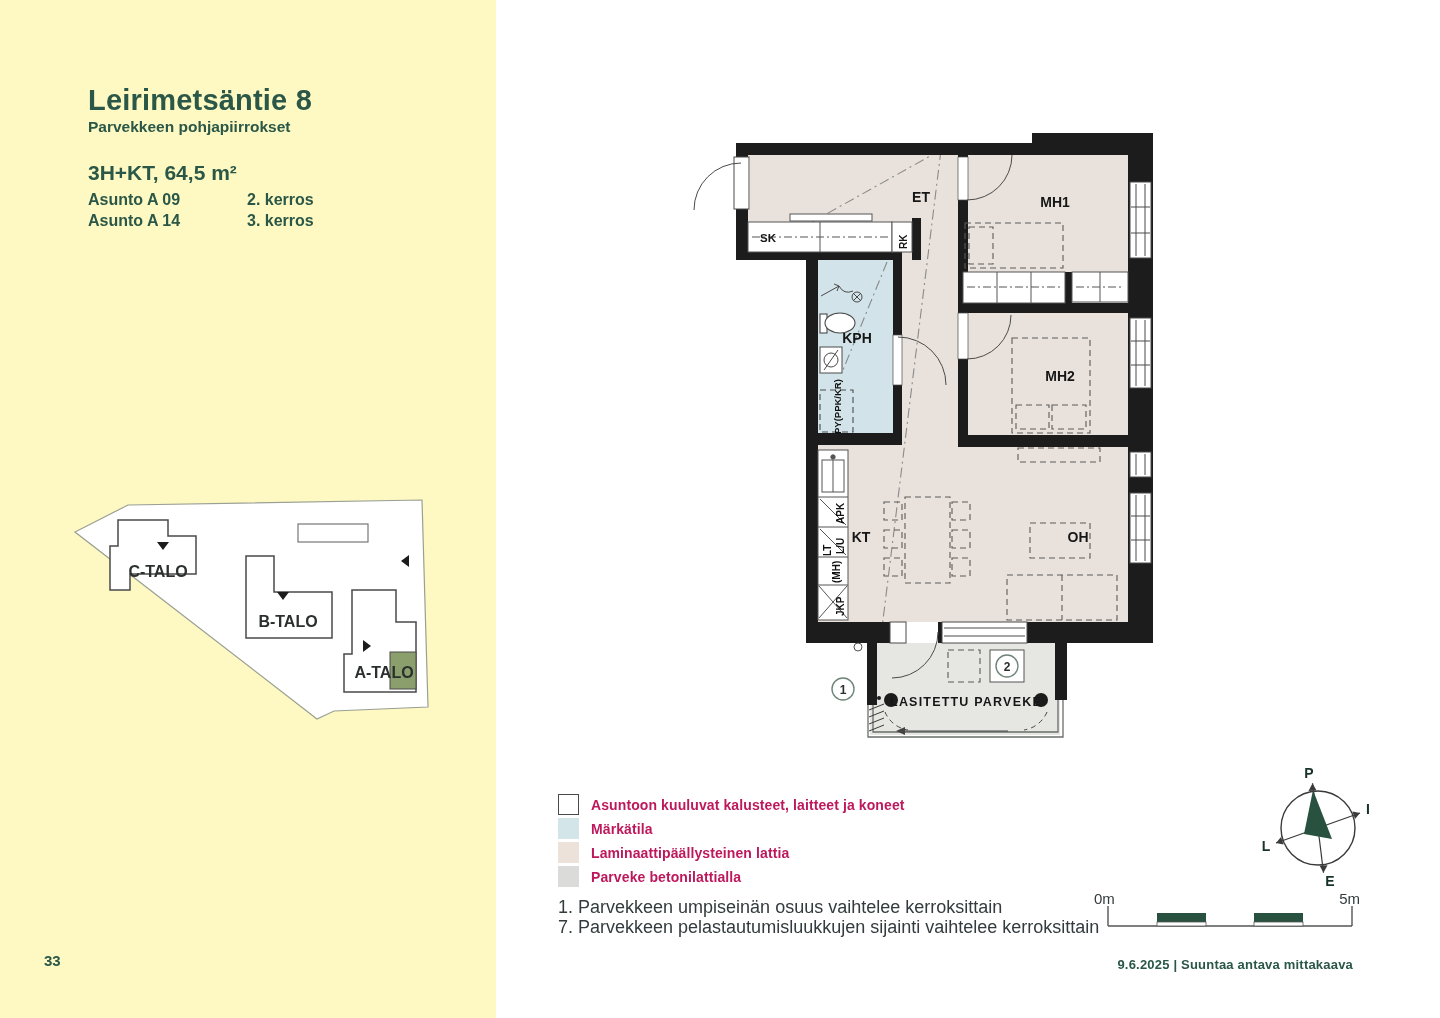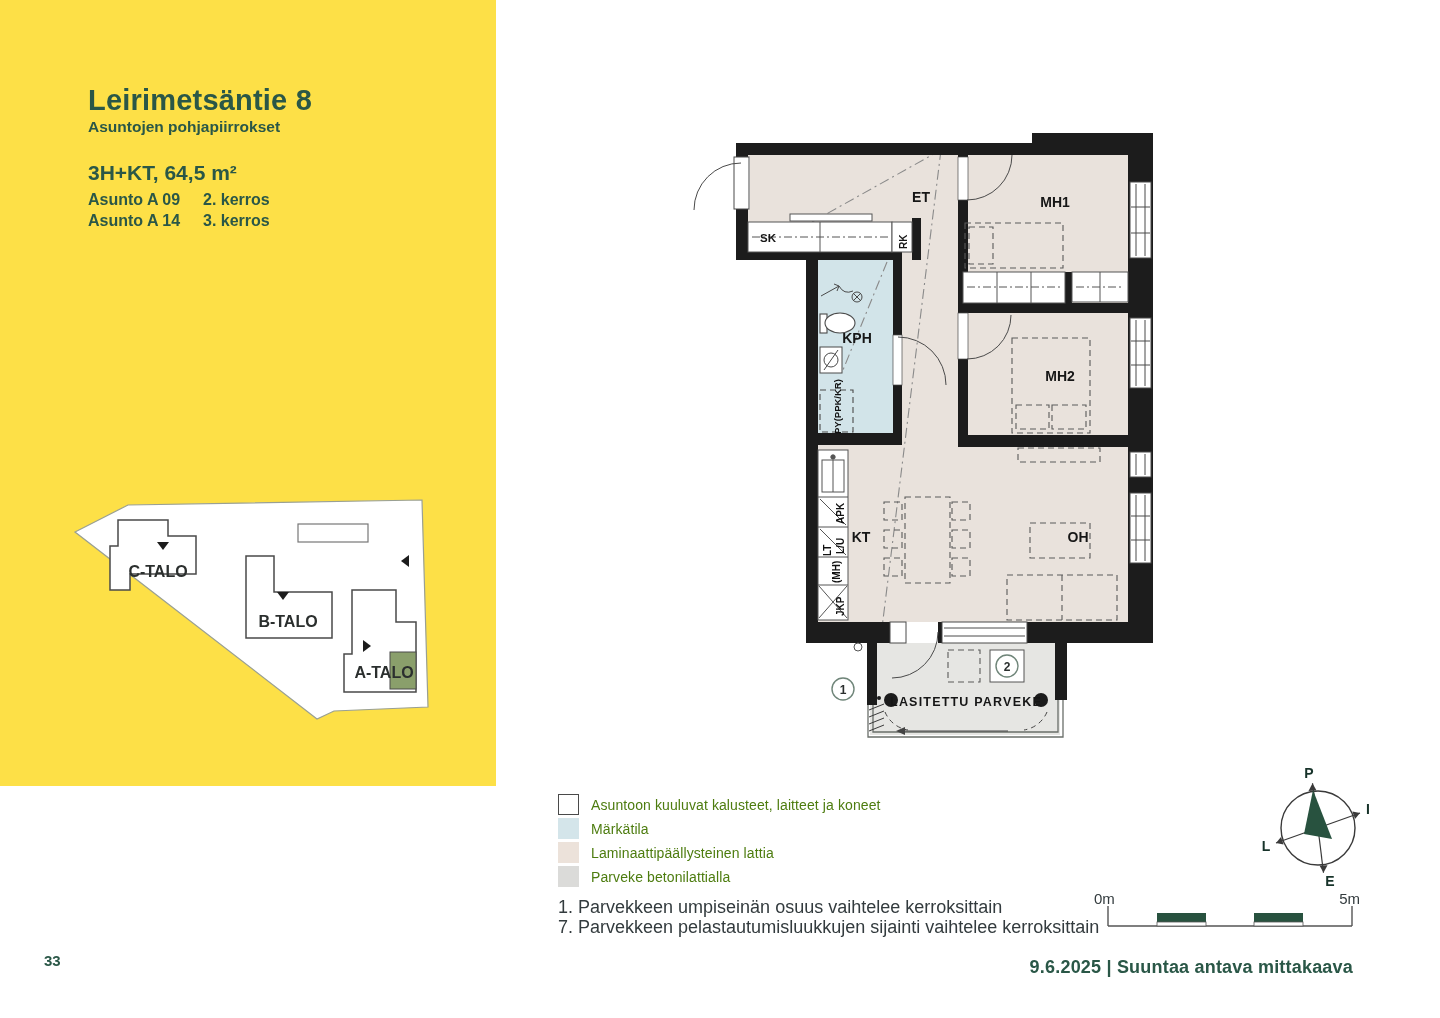--- a/index.html
+++ b/index.html
@@ -4,70 +4,70 @@
 <style>
   html,body{margin:0;padding:0;}
   body{
     width:1440px;height:1018px;position:relative;overflow:hidden;
     background:#ffffff;
     font-family:"Liberation Sans", sans-serif;
     -webkit-font-smoothing:antialiased;
   }
   
   .sidebar{
-    position:absolute;left:0;top:0;width:496px;height:786px;
-    background:#fde047;
+    position:absolute;left:0;top:0;width:496px;height:1018px;
+    background:#fef9c3;
   }
   .sb-title{
     position:absolute;left:88px;top:84px;
     font-size:29px;font-weight:700;color:#2a5747;letter-spacing:.2px;
   }
   .sb-subtitle{
     position:absolute;left:88px;top:118px;
     font-size:15.5px;font-weight:700;color:#2a5747;
   }
   .sb-type{
     position:absolute;left:88px;top:161px;
     font-size:21px;font-weight:700;color:#2a5747;
   }
   .sb-units{
     position:absolute;left:88px;top:189px;
     font-size:16px;font-weight:700;color:#2a5747;line-height:21px;
   }
-  .sb-unit-row{display:grid;grid-template-columns:115px auto;}
+  .sb-unit-row{display:grid;grid-template-columns:115px auto;gap:44px;}
   .page-number{
     position:absolute;left:44px;top:952px;
     font-size:15px;font-weight:700;color:#2a5747;
   }
   .siteplan-svg{position:absolute;left:58px;top:478px;}
   
   .plan-svg{position:absolute;left:690px;top:115px;}
   .plan-svg text{font-family:"Liberation Sans",sans-serif;}
   
   .legend{position:absolute;left:558px;top:794px;}
   .legend-row{display:flex;align-items:center;margin-bottom:3px;height:21px;}
   .swatch{width:21px;height:21px;flex:0 0 21px;margin-right:12px;box-sizing:border-box;}
   .swatch.outlined{border:1.6px solid #4a4a4a;background:#fff;}
-  .legend-label{font-size:14px;color:#4d7c0f;font-weight:400;letter-spacing:.1px;}
+  .legend-label{font-size:14px;color:#be185d;font-weight:700;letter-spacing:.1px;}
   .notes{position:absolute;left:558px;top:897px;font-size:18px;color:#333b3e;line-height:20px;}
   
   .compass-svg{position:absolute;left:1256px;top:760px;}
   .scalebar-svg{position:absolute;left:1085px;top:888px;}
   .scalebar-svg text,.compass-svg text,.siteplan-svg text{font-family:"Liberation Sans",sans-serif;}
   .date-line{
     position:absolute;right:87px;top:957px;
-    font-size:18px;font-weight:700;color:#2a5747;letter-spacing:.2px;margin-left:28px;
+    font-size:13px;font-weight:700;color:#2a5747;letter-spacing:.2px;margin-left:28px;
   }
 </style>
 </head>
 <body>
 
 <aside class="sidebar">
   <div class="sb-title">Leirimetsäntie 8</div>
-  <div class="sb-subtitle">Asuntojen pohjapiirrokset</div>
+  <div class="sb-subtitle">Parvekkeen pohjapiirrokset</div>
   <div class="sb-type">3H+KT, 64,5 m²</div>
   <div class="sb-units">
     <div class="sb-unit-row">
       <span>Asunto A 09</span>
       <span>2. kerros</span>
     </div>
     <div class="sb-unit-row">
       <span>Asunto A 14</span>
       <span>3. kerros</span>
     </div>

